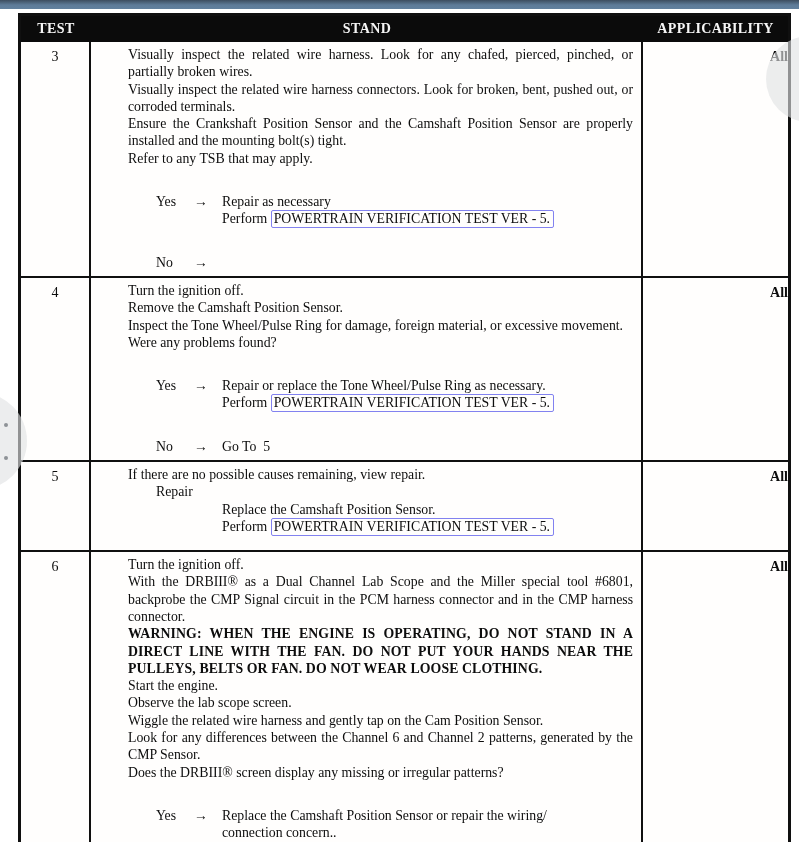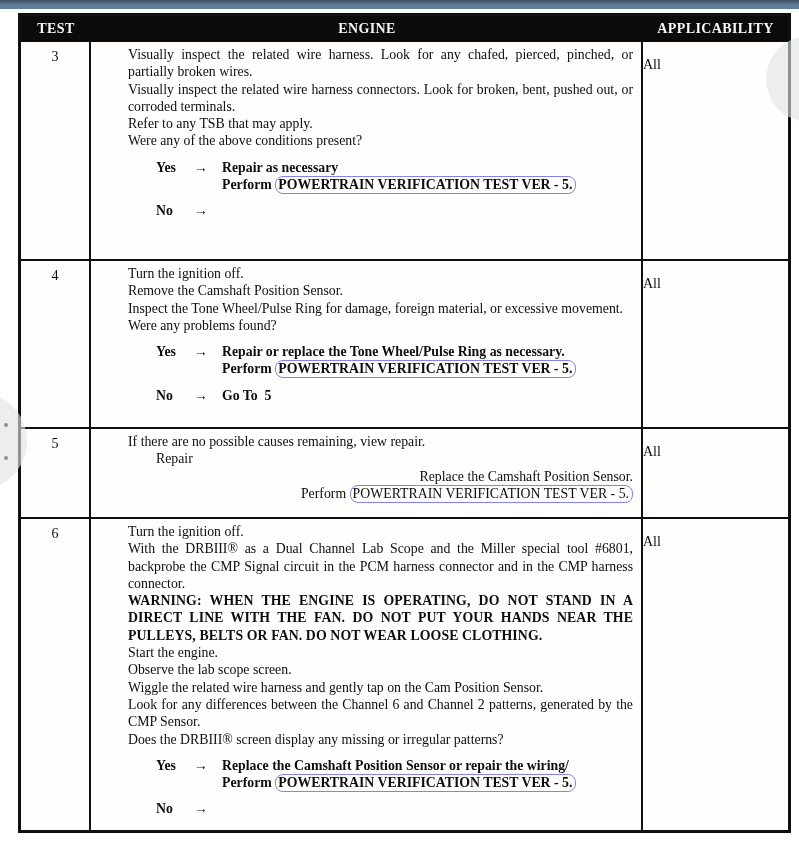--- a/index.html
+++ b/index.html
@@ -45,32 +45,32 @@
   .c-test {
     border-right: 2px solid #101010;
     text-align: center;
     padding-top: 6px;
     font-size: 14px;
   }
   .c-action {
     border-right: 2px solid #101010;
     padding: 4px 8px 3px 7px;
   }
-  .c-app { text-align: left; padding-top: 14px; font-size: 14px; }
+  .c-app { text-align: right; padding-top: 6px; font-size: 14px; font-weight: bold; }
   .para { text-align: justify; margin-left: 30px; }
   .para.bold { font-weight: bold; letter-spacing: 0.1px; }
-  .decision { display: flex; margin: 9px 0 2px 58px; font-weight: bold; }
+  .decision { display: flex; margin: 26px 0 2px 58px; }
   .dlabel { flex: 0 0 38px; white-space: nowrap; }
   .darrow { flex: 0 0 28px; }
   .dlines { flex: 1 1 auto; min-width: 0; }
   .dec-noarrow { margin: 0 0 0 58px; }
-  .dec-noarrow .nl-lines { margin-left: 66px; text-align: right; }
+  .dec-noarrow .nl-lines { margin-left: 66px; }
   .linkbox {
     border: 1.5px solid #8282f0;
-    border-radius: 8px;
+    border-radius: 2px;
     padding: 0 3px 1px 2px;
   }
   .nav-circle {
     position: absolute;
     border-radius: 50%;
     background: rgba(224,226,228,0.62);
     z-index: 5;
   }
   .nav-circle.left { left: -71px; top: 392px; width: 98px; height: 98px; }
   .nav-circle.right { left: 766px; top: 36px; width: 86px; height: 86px; }
@@ -85,31 +85,31 @@
   .nav-dot.d2 { left: 4px; top: 456px; }
 </style>
 </head>
 <body>
 
 <div class="top-bar"></div>
 
 <div class="doc-table">
   <div class="thead">
     <div class="hcell">TEST</div>
-    <div class="hcell">ENGINE</div>
+    <div class="hcell">STAND</div>
     <div class="hcell">APPLICABILITY</div>
   </div>
   <div class="tbody" id="tbody">
       <div class="trow" style="min-height: 217px;">
         <div class="cell c-test">3</div>
         <div class="cell c-action">
           <div class="para">Visually inspect the related wire harness. Look for any chafed, pierced, pinched, or partially broken wires.</div>
           <div class="para">Visually inspect the related wire harness connectors. Look for broken, bent, pushed out, or corroded terminals.</div>
+          <div class="para">Ensure the Crankshaft Position Sensor and the Camshaft Position Sensor are properly installed and the mounting bolt(s) tight.</div>
           <div class="para">Refer to any TSB that may apply.</div>
-          <div class="para">Were any of the above conditions present?</div>
           <div class="decision">
             <span class="dlabel">Yes</span>
             <span class="darrow">→</span>
             <span class="dlines">
               <div class="dline"><span>Repair as necessary</span></div>
               <div class="dline"><span>Perform </span><span class="linkbox">POWERTRAIN VERIFICATION TEST VER - 5.</span></div>
             </span>
           </div>
           <div class="decision">
             <span class="dlabel">No</span>
@@ -166,20 +166,21 @@
           <div class="para">Start the engine.</div>
           <div class="para">Observe the lab scope screen.</div>
           <div class="para">Wiggle the related wire harness and gently tap on the Cam Position Sensor.</div>
           <div class="para">Look for any differences between the Channel 6 and Channel 2 patterns, generated by the CMP Sensor.</div>
           <div class="para">Does the DRBIII® screen display any missing or irregular patterns?</div>
           <div class="decision">
             <span class="dlabel">Yes</span>
             <span class="darrow">→</span>
             <span class="dlines">
               <div class="dline"><span>Replace the Camshaft Position Sensor or repair the wiring/</span></div>
+              <div class="dline"><span>connection concern..</span></div>
               <div class="dline"><span>Perform </span><span class="linkbox">POWERTRAIN VERIFICATION TEST VER - 5.</span></div>
             </span>
           </div>
           <div class="decision">
             <span class="dlabel">No</span>
             <span class="darrow">→</span>
           </div>
         </div>
         <div class="cell c-app">All</div>
       </div>

